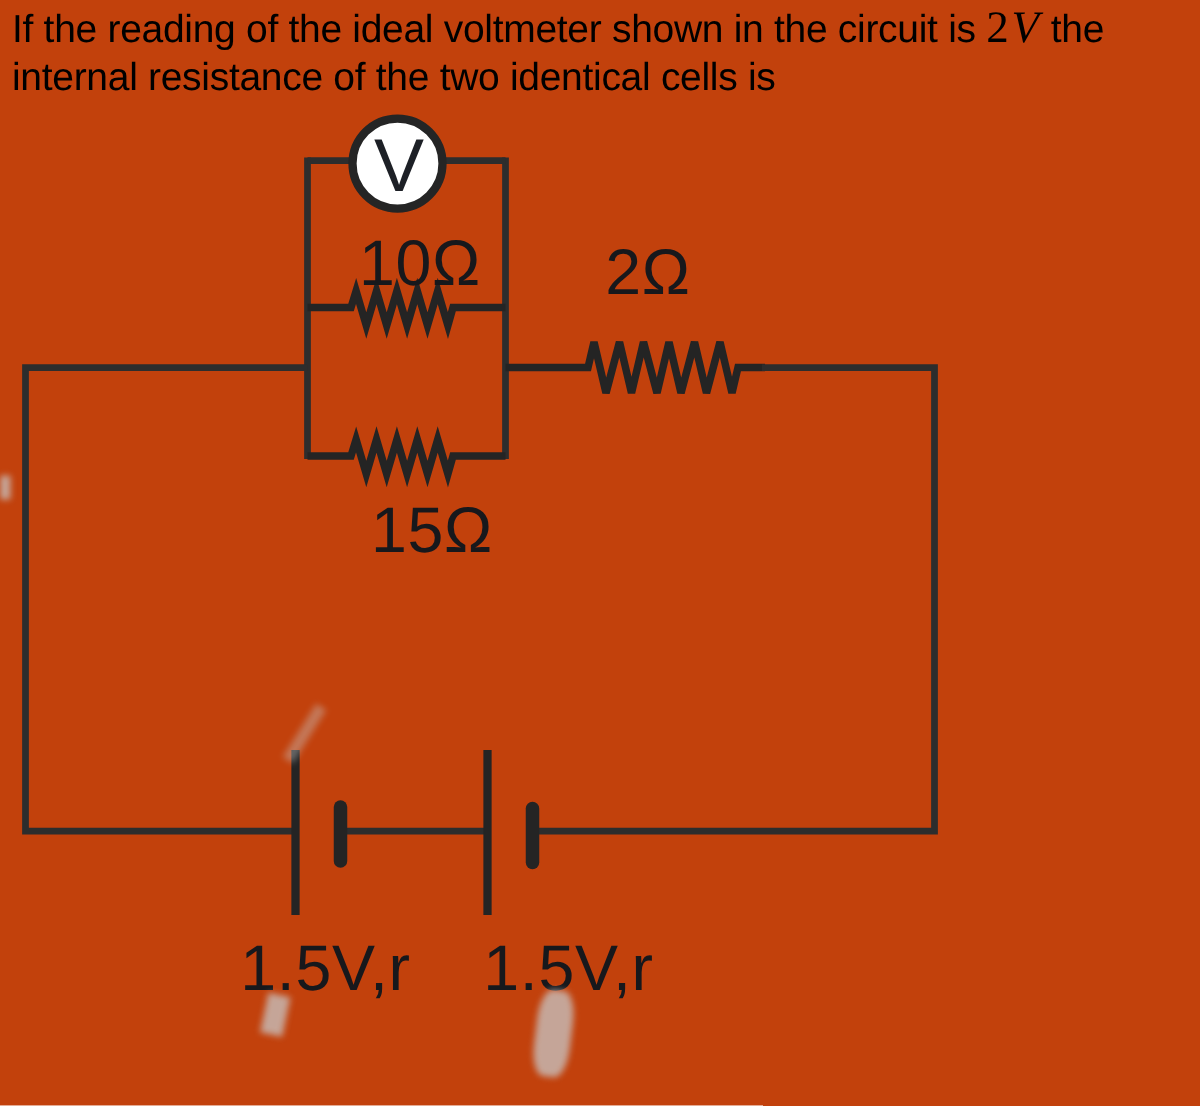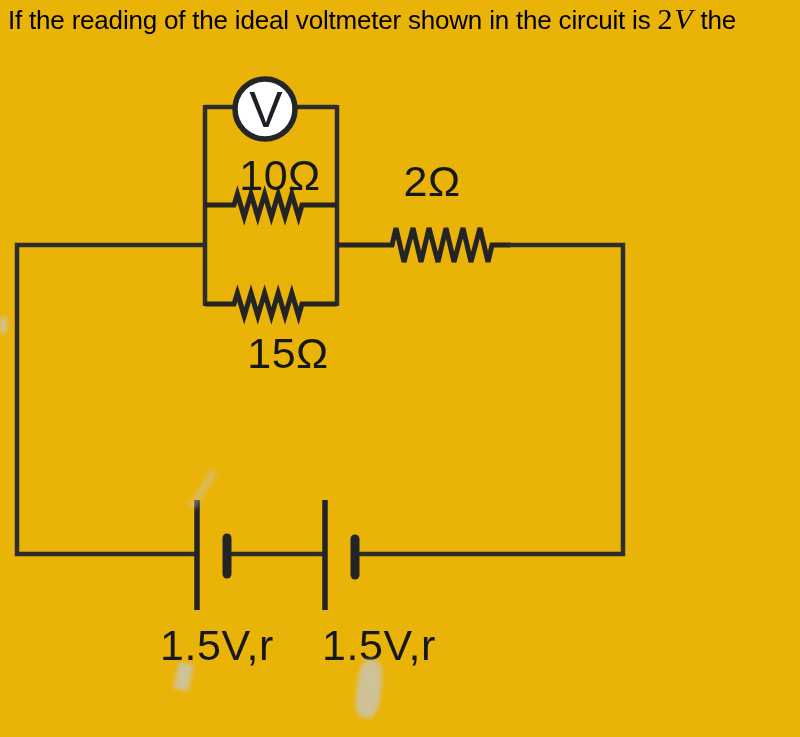--- a/index.html
+++ b/index.html
@@ -1,17 +1,17 @@
 <!DOCTYPE html>
 <html><head>
 <meta charset="utf-8">
 <style>
   html,body { margin:0; padding:0; background:#ffffff; }
   .page {
-    position:relative; width:800px; height:737px; background:#eab308;
+    position:relative; width:800px; height:737px; background:#c2410c;
     overflow:hidden; font-family:"Liberation Sans", sans-serif;
   }
   .question { position:absolute; left:8px; top:3px; color:#000000; }
   .qline { font-size:26px; line-height:32px; white-space:nowrap; letter-spacing:-0.2px; }
   .math-num { font-family:"Liberation Serif", serif; font-size:30px; }
   .math-var { font-family:"Liberation Serif", serif; font-style:italic; font-size:30px; margin-left:2px; margin-right:1px; }
   svg.circuit { position:absolute; left:0; top:0; }
   .wire { fill:none; stroke:#2d2d2d; stroke-width:4.5; stroke-linejoin:miter; }
   .zig  { fill:none; stroke:#242424; stroke-width:5;   stroke-linejoin:miter; }
   .plate-long  { fill:none; stroke:#242424; stroke-width:5.5; stroke-linecap:butt; }
@@ -23,20 +23,21 @@
              text-anchor:middle; }
   .smudge { position:absolute; background:#c7c7c7; filter:blur(2px); opacity:0.75; }
 </style>
 </head>
 <body>
 
 <div class="page">
 
   <div class="question">
     <div class="qline"><span>If the reading of the ideal voltmeter shown in the circuit is </span><span class="math-num">2</span><span class="math-var">V</span><span> the</span></div>
+    <div class="qline">internal resistance of the two identical cells is</div>
   </div>
 
   <svg class="circuit" width="800" height="737" viewBox="0 0 800 737">
 
     <path class="wire" d="M205 105 V306"></path>
     <path class="wire" d="M337 105 V306"></path>
 
     <path class="wire" d="M205 107 H337"></path>
     <circle class="vm-circle" cx="265" cy="109" r="30"></circle>
     <text class="vm-text" x="266" y="127">V</text>

